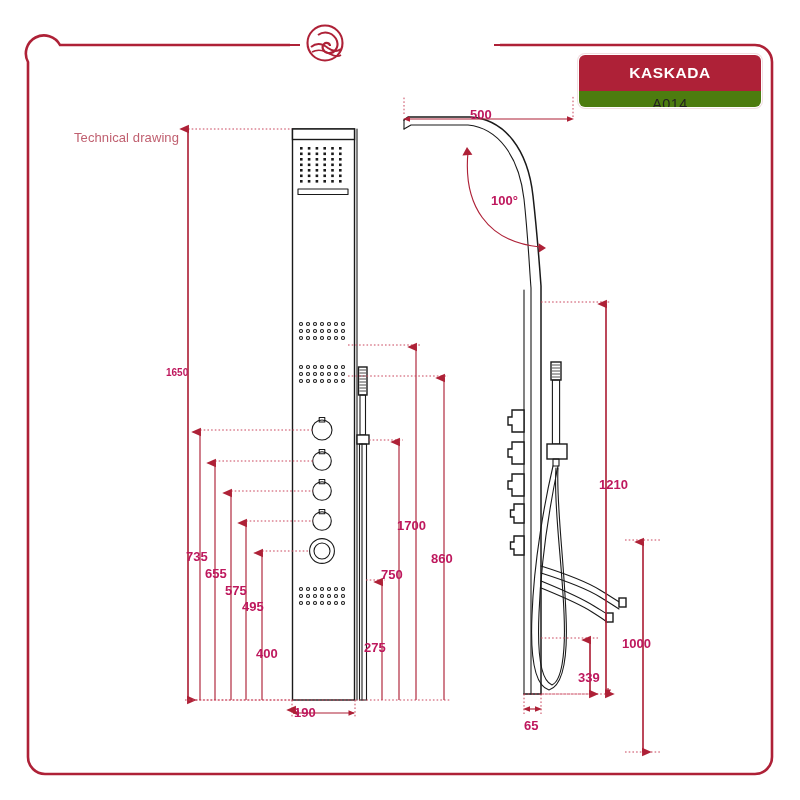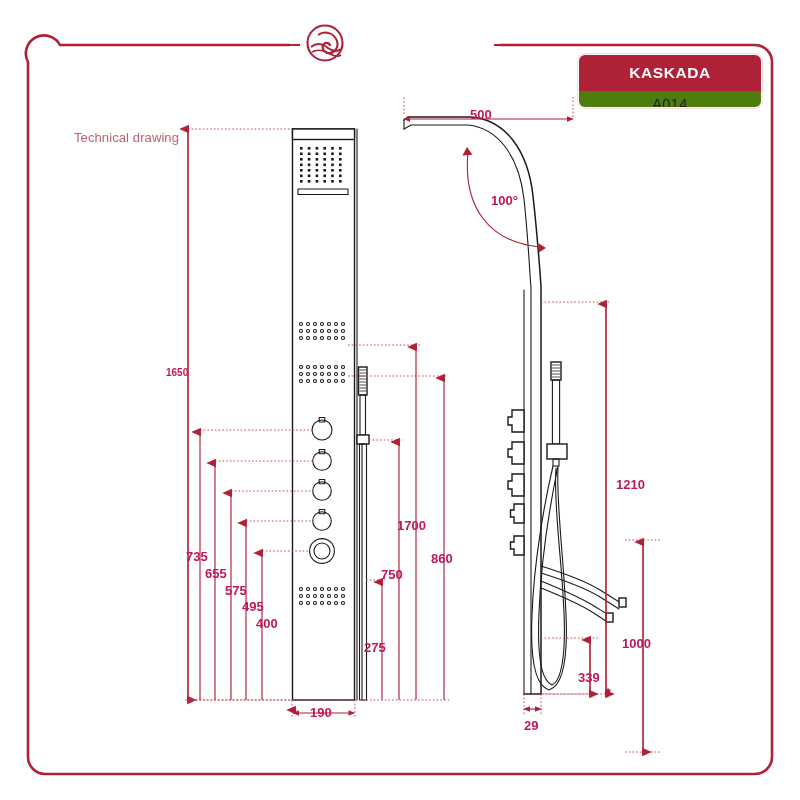--- a/index.html
+++ b/index.html
@@ -408,27 +408,27 @@
   <div id="badge">
     <div class="bhead">KASKADA</div>
     <div class="bbody">A014</div>
   </div>
 
   <div class="dimtxt lg" style="left:166px;top:367px;">1650</div>
   <div class="dimtxt" style="left:186px;top:549px;">735</div>
   <div class="dimtxt" style="left:205px;top:566px;">655</div>
   <div class="dimtxt" style="left:225px;top:583px;">575</div>
   <div class="dimtxt" style="left:242px;top:599px;">495</div>
-  <div class="dimtxt" style="left:256px;top:616px;">400</div>
+  <div class="dimtxt" style="left:256px;top:646px;">400</div>
   <div class="dimtxt" style="left:364px;top:640px;">275</div>
   <div class="dimtxt" style="left:381px;top:567px;">750</div>
   <div class="dimtxt" style="left:397px;top:518px;">1700</div>
   <div class="dimtxt" style="left:431px;top:551px;">860</div>
-  <div class="dimtxt" style="left:310px;top:705px;">190</div>
+  <div class="dimtxt" style="left:294px;top:705px;">190</div>
 
   <div class="dimtxt" style="left:470px;top:107px;">500</div>
   <div class="dimtxt" style="left:491px;top:193px;">100°</div>
-  <div class="dimtxt" style="left:616px;top:477px;">1210</div>
+  <div class="dimtxt" style="left:599px;top:477px;">1210</div>
   <div class="dimtxt" style="left:622px;top:636px;">1000</div>
   <div class="dimtxt" style="left:578px;top:670px;">339</div>
-  <div class="dimtxt" style="left:524px;top:718px;">29</div>
+  <div class="dimtxt" style="left:524px;top:718px;">65</div>
 
 </div>
 
 </body></html>

